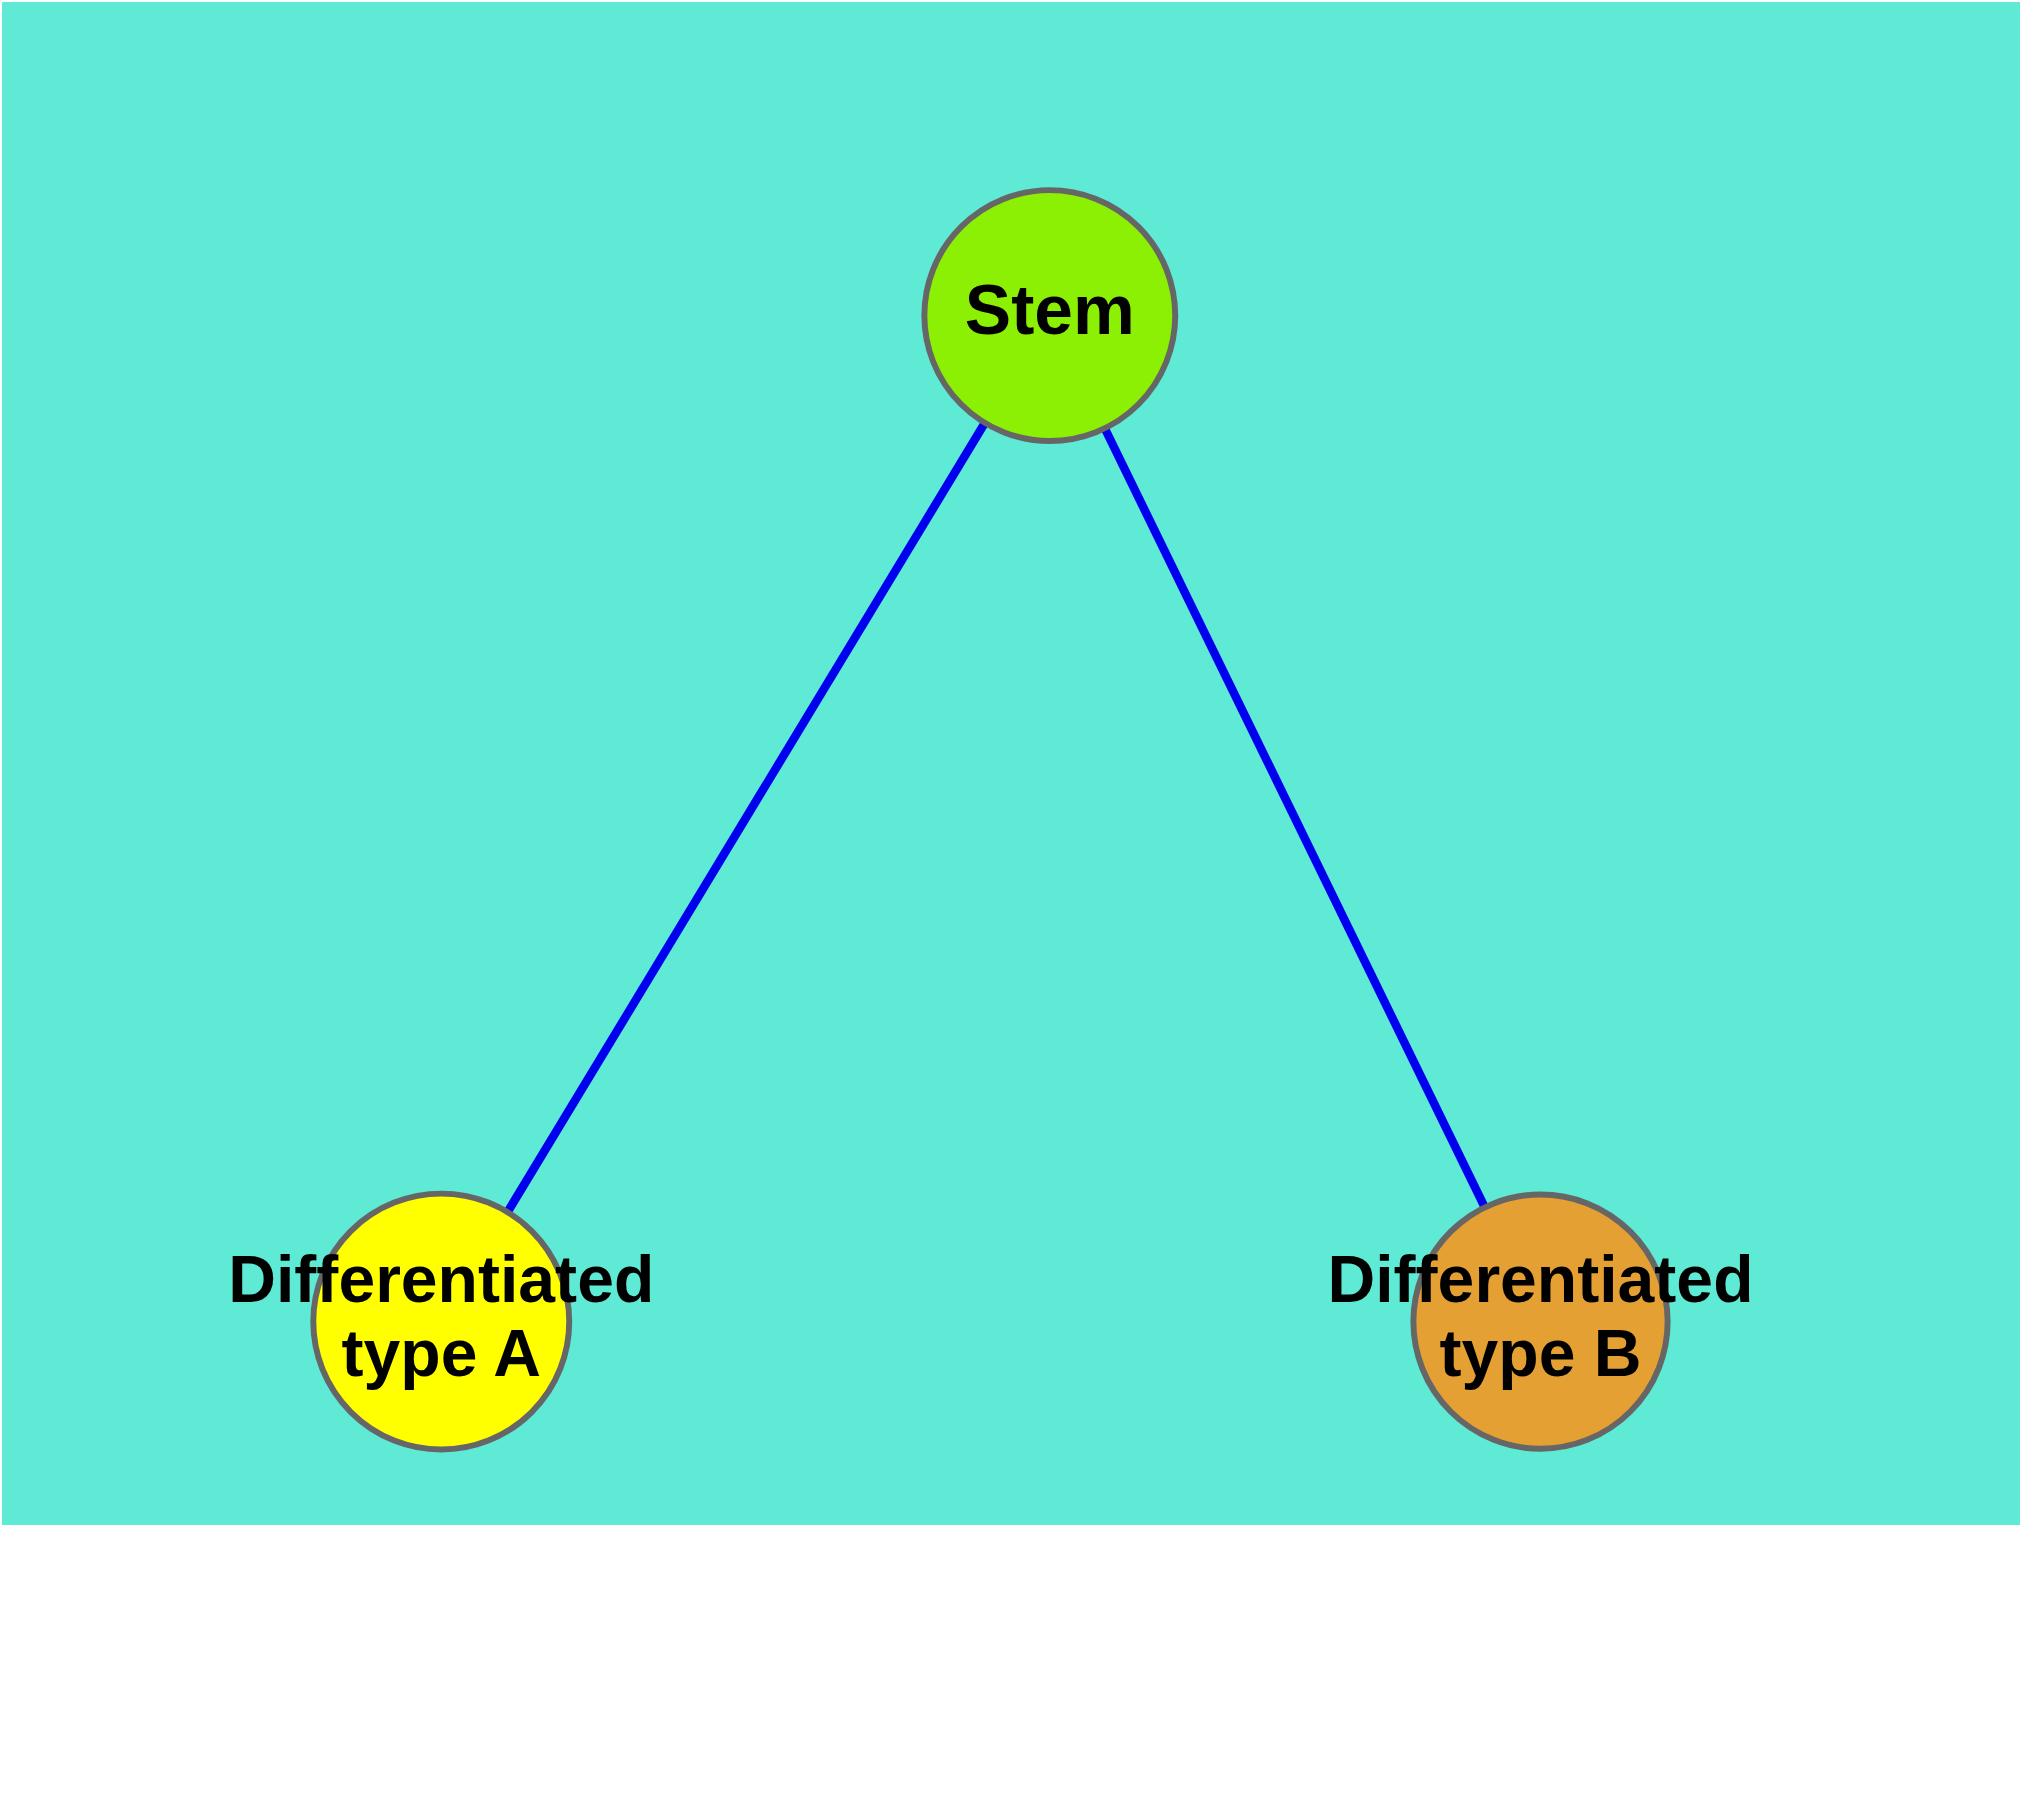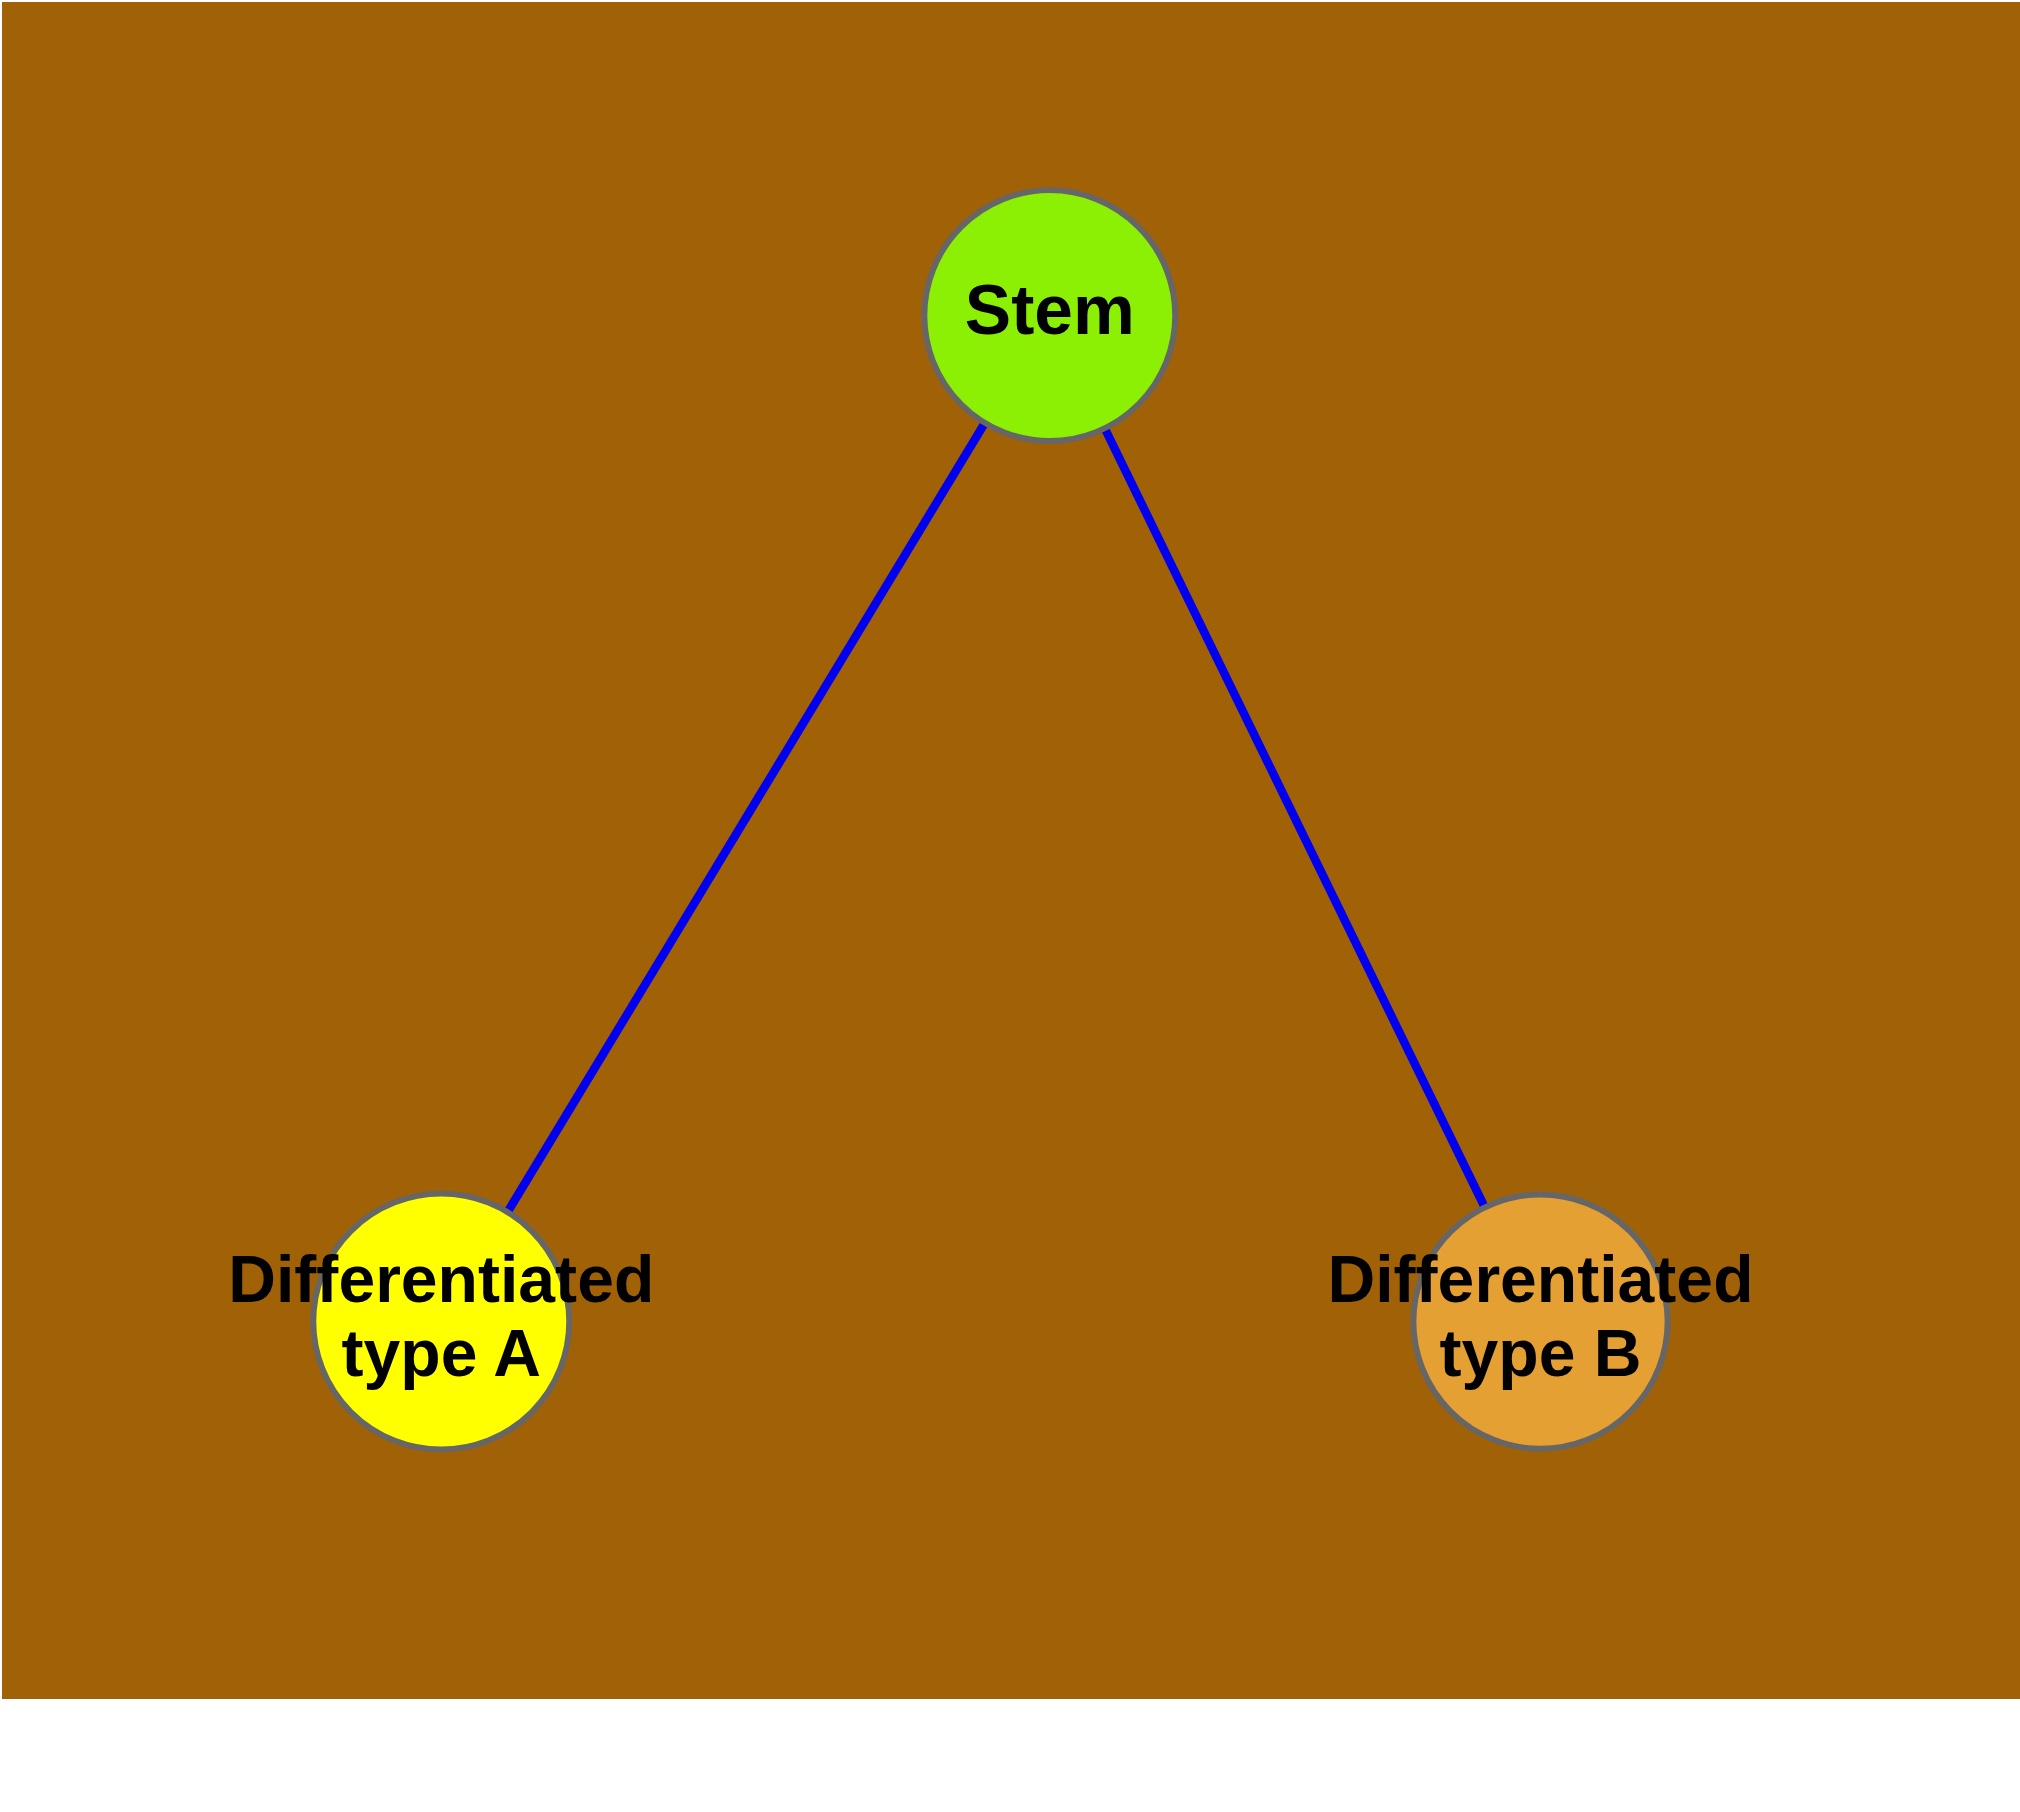--- a/index.html
+++ b/index.html
@@ -10,22 +10,22 @@
   }
   body {
     width: 2021px;
     height: 1812px;
     overflow: hidden;
     font-family: "Liberation Sans", sans-serif;
   }
   #graph-canvas {
     position: relative;
     width: 2021px;
-    height: 1699px;
-    background: #a16207;
+    height: 1525px;
+    background: #5eead4;
     box-sizing: border-box;
     border-top: 2.5px solid #ffffff;
     border-left: 2.5px solid #ffffff;
     text-align: right;
   }
   #graph-svg {
     position: absolute;
     left: 0;
     top: 0;
     width: 2021px;

